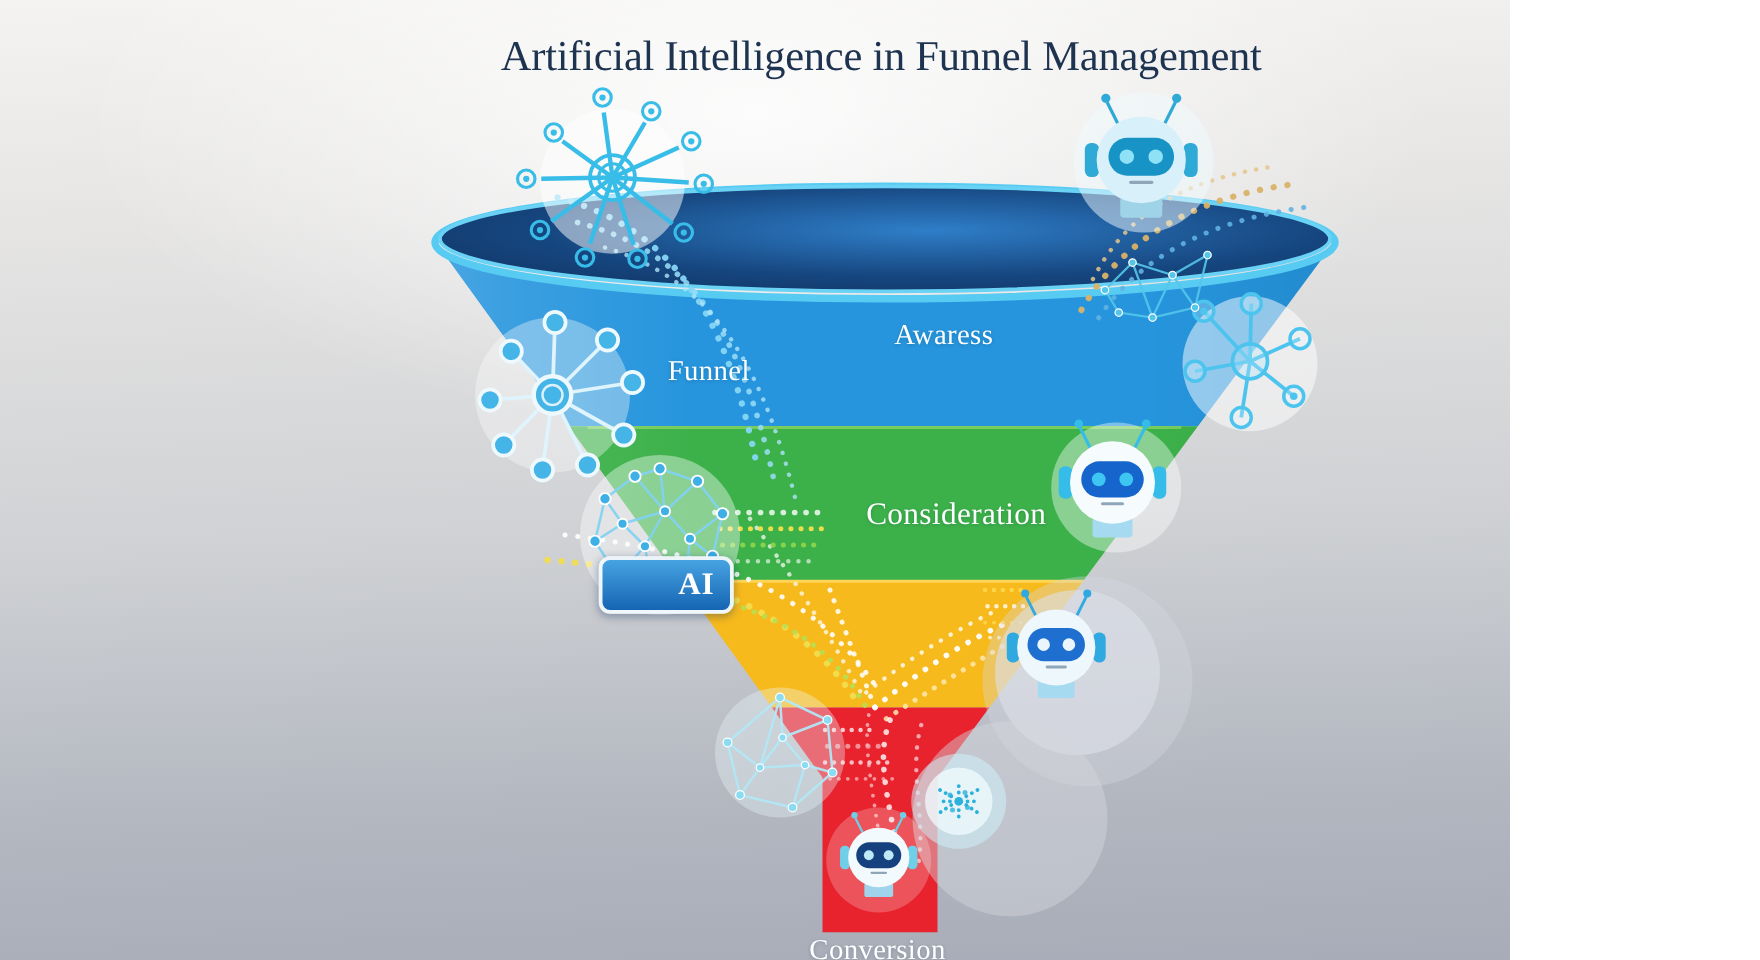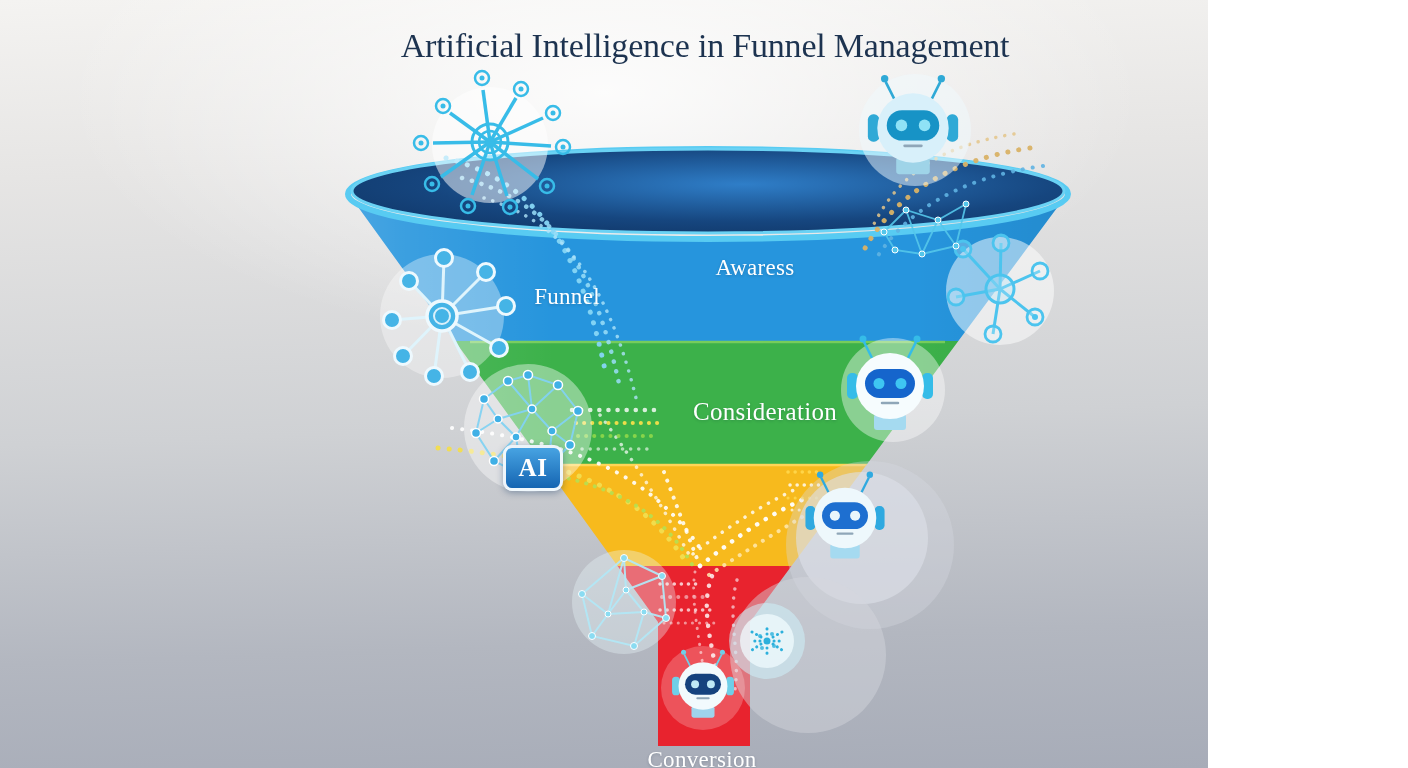--- a/index.html
+++ b/index.html
@@ -26,21 +26,21 @@
   .lbl-awareness{left:567px;top:297px;}
   .lbl-consideration{left:765px;top:392px;font-size:25px;margin-top:20px;}
   .lbl-conversion{left:702px;top:760px;}
   .ai-badge{
     position:absolute;left:533px;top:468px;transform:translate(-50%,-50%);
     width:54px;height:40px;border-radius:9px;
     border:3px solid rgba(255,255,255,0.92);
     background:linear-gradient(180deg,#47a3e2,#1565b2);
     box-shadow:0 2px 7px rgba(0,40,90,0.35);
     display:flex;align-items:center;justify-content:center;
-    color:#ffffff;font-size:25px;font-weight:700;letter-spacing:0.5px;
+    color:#ffffff;font-size:25px;font-weight:700;letter-spacing:0.5px;padding-left:48px;
   }
 </style>
 </head>
 <body>
 
 <div class="canvas">
 
 <svg width="1408" height="768" viewBox="0 0 1408 768">
   <defs>
     <clipPath id="coneClip">

